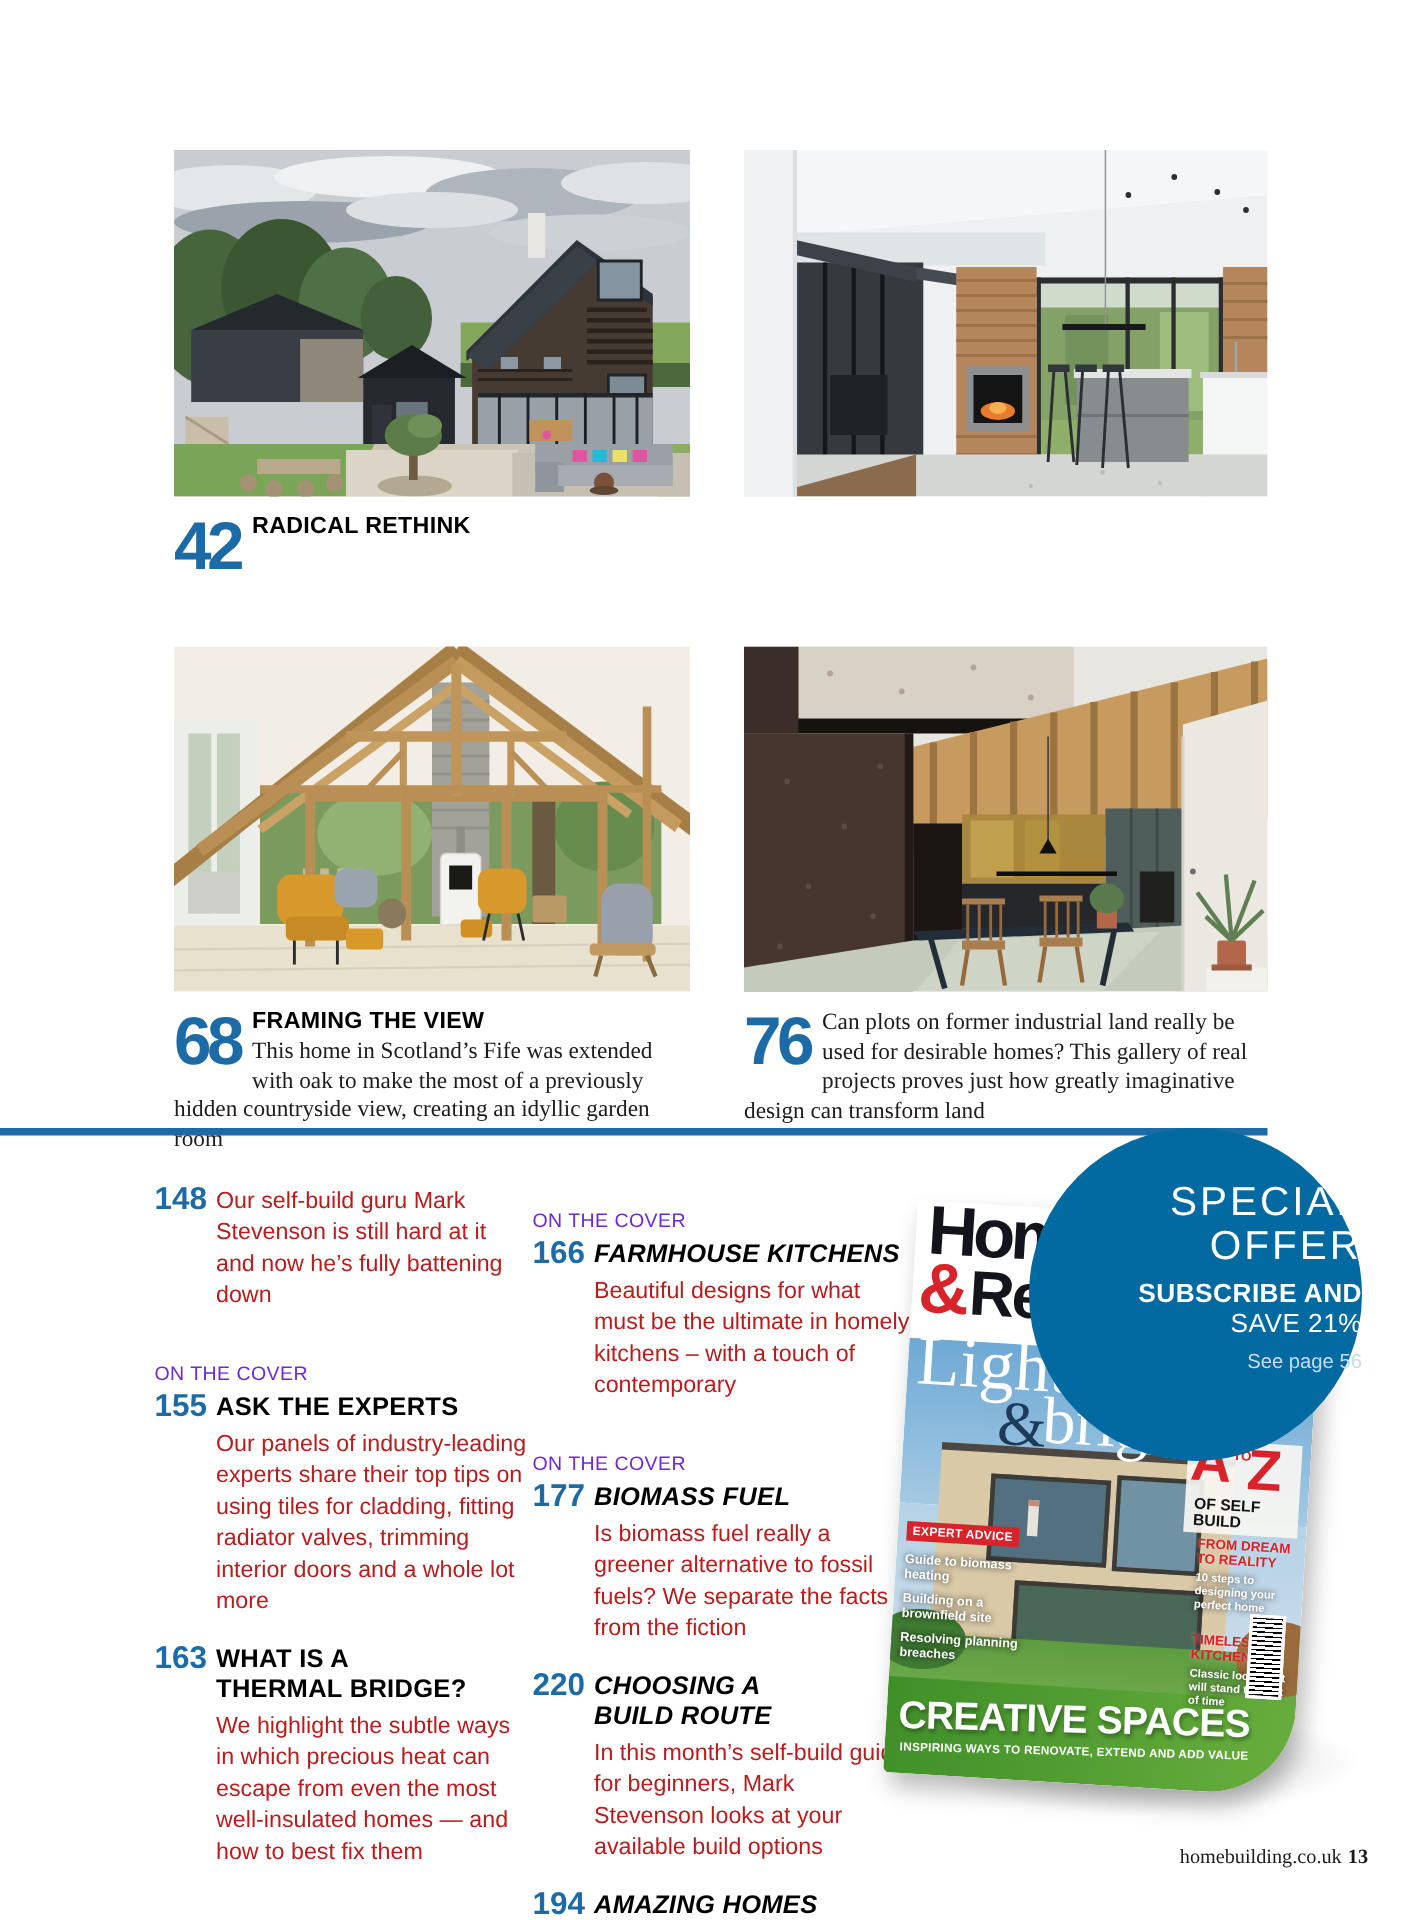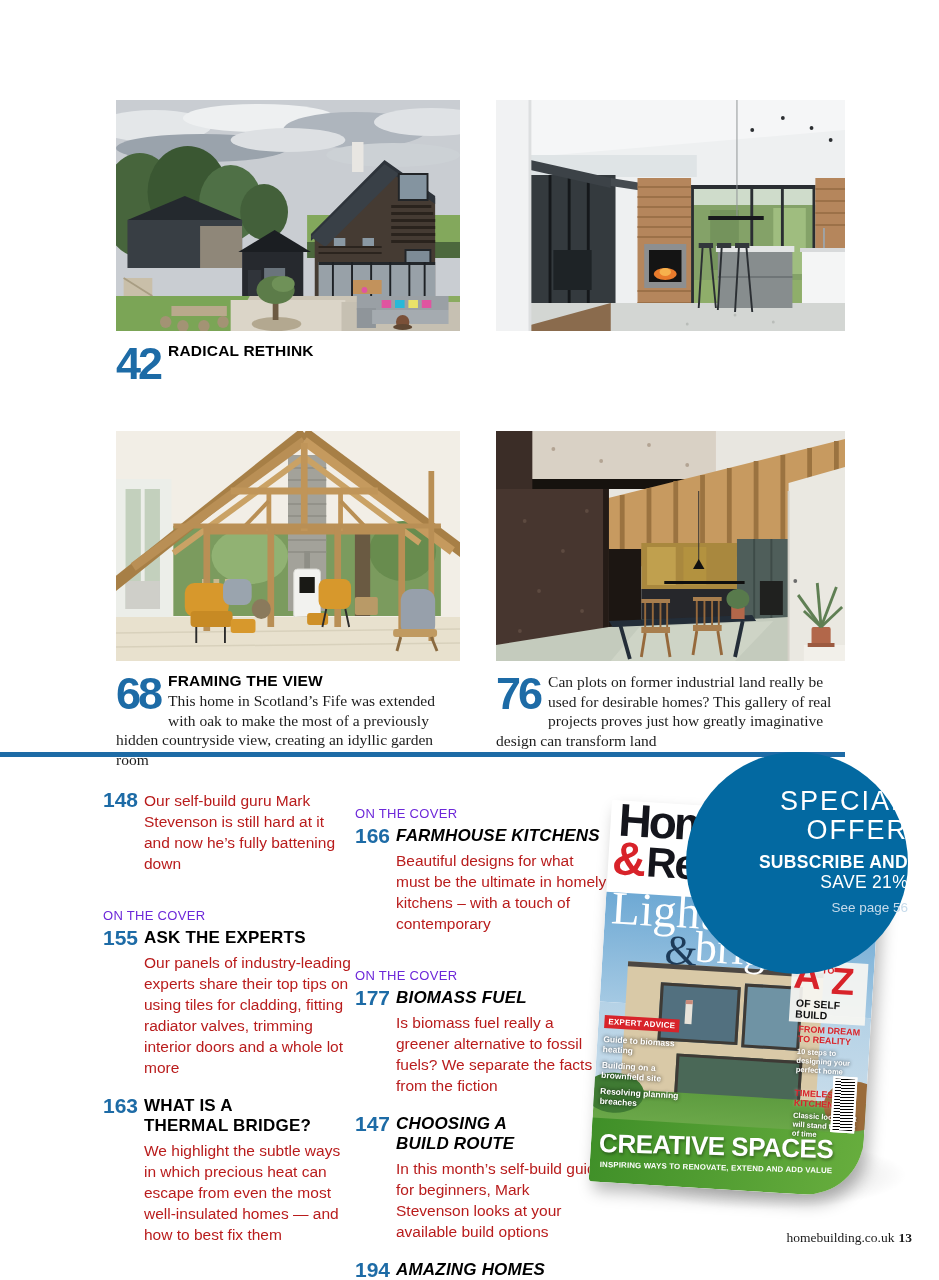--- a/index.html
+++ b/index.html
@@ -450,21 +450,21 @@
       <h3>FARMHOUSE KITCHENS</h3>
       <p class="body">Beautiful designs for what must be the ultimate in homely kitchens – with a touch of contemporary</p>
     </div>
     <div class="entry">
       <span class="otc">ON THE COVER</span>
       <span class="num">177</span>
       <h3>BIOMASS FUEL</h3>
       <p class="body">Is biomass fuel really a greener alternative to fossil fuels? We separate the facts from the fiction</p>
     </div>
     <div class="entry">
-      <span class="num">147</span>
+      <span class="num">220</span>
       <h3 class="narrow">CHOOSING A BUILD ROUTE</h3>
       <p class="body">In this month’s self-build guide for beginners, Mark Stevenson looks at your available build options</p>
     </div>
     <div class="entry">
       <span class="num">194</span>
       <h3>AMAZING HOMES</h3>
       <p class="body">A quirky and standout extension to an urban semi-detached home</p>
     </div>
   </div>
 

